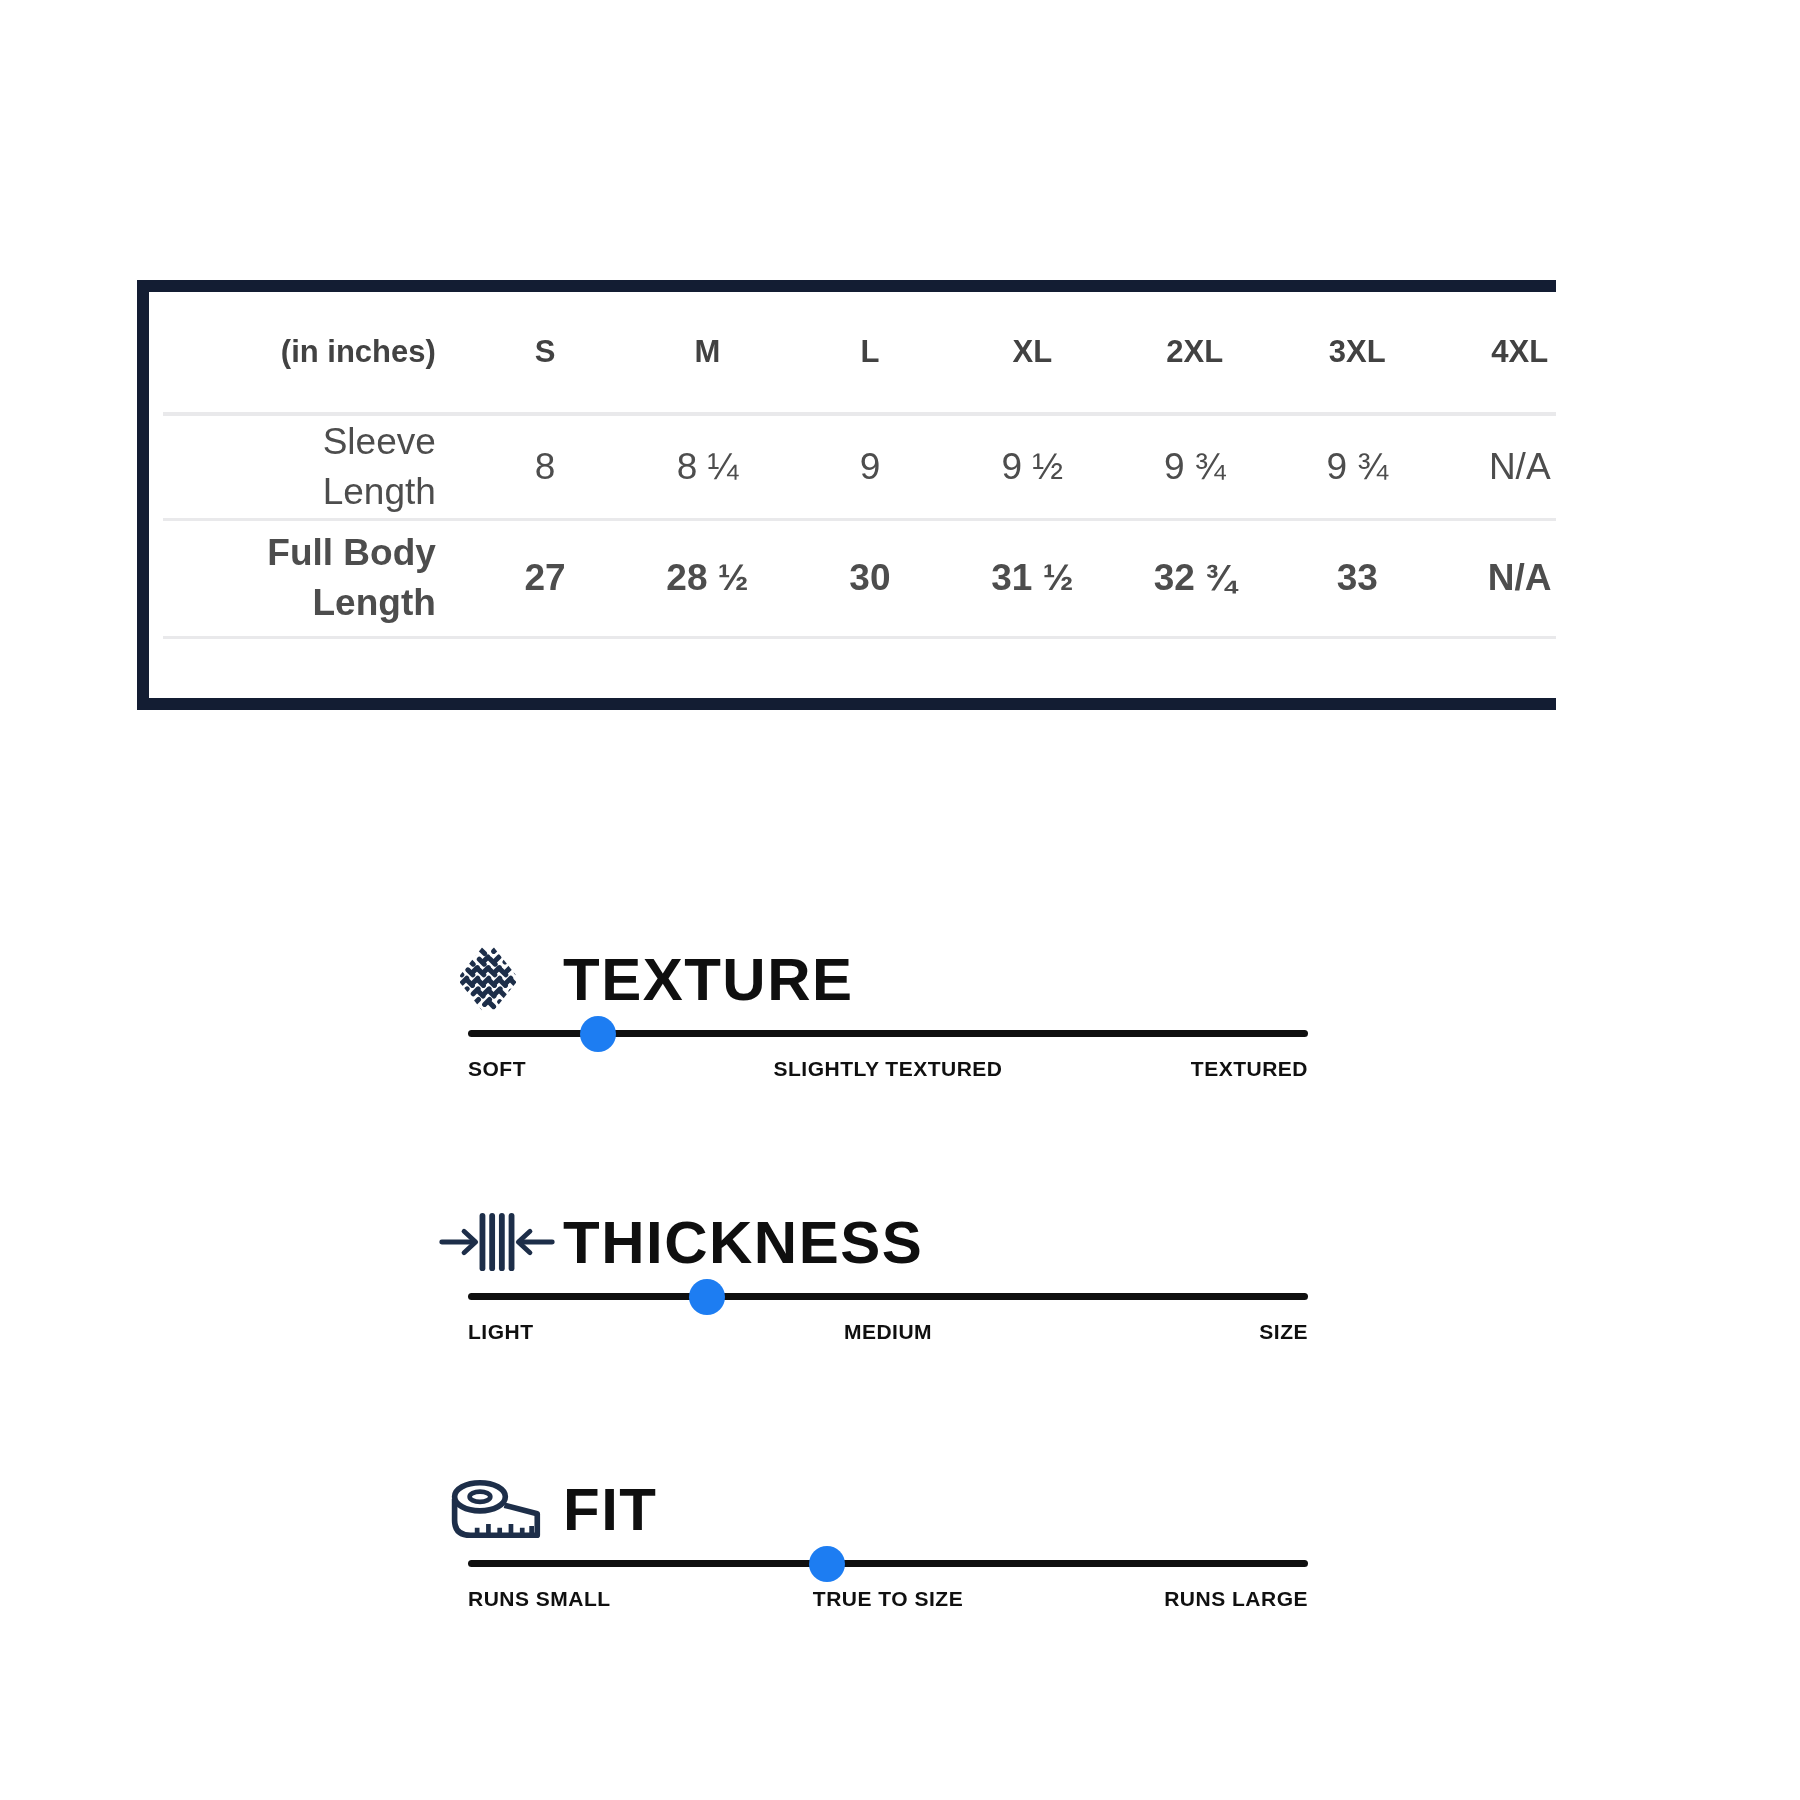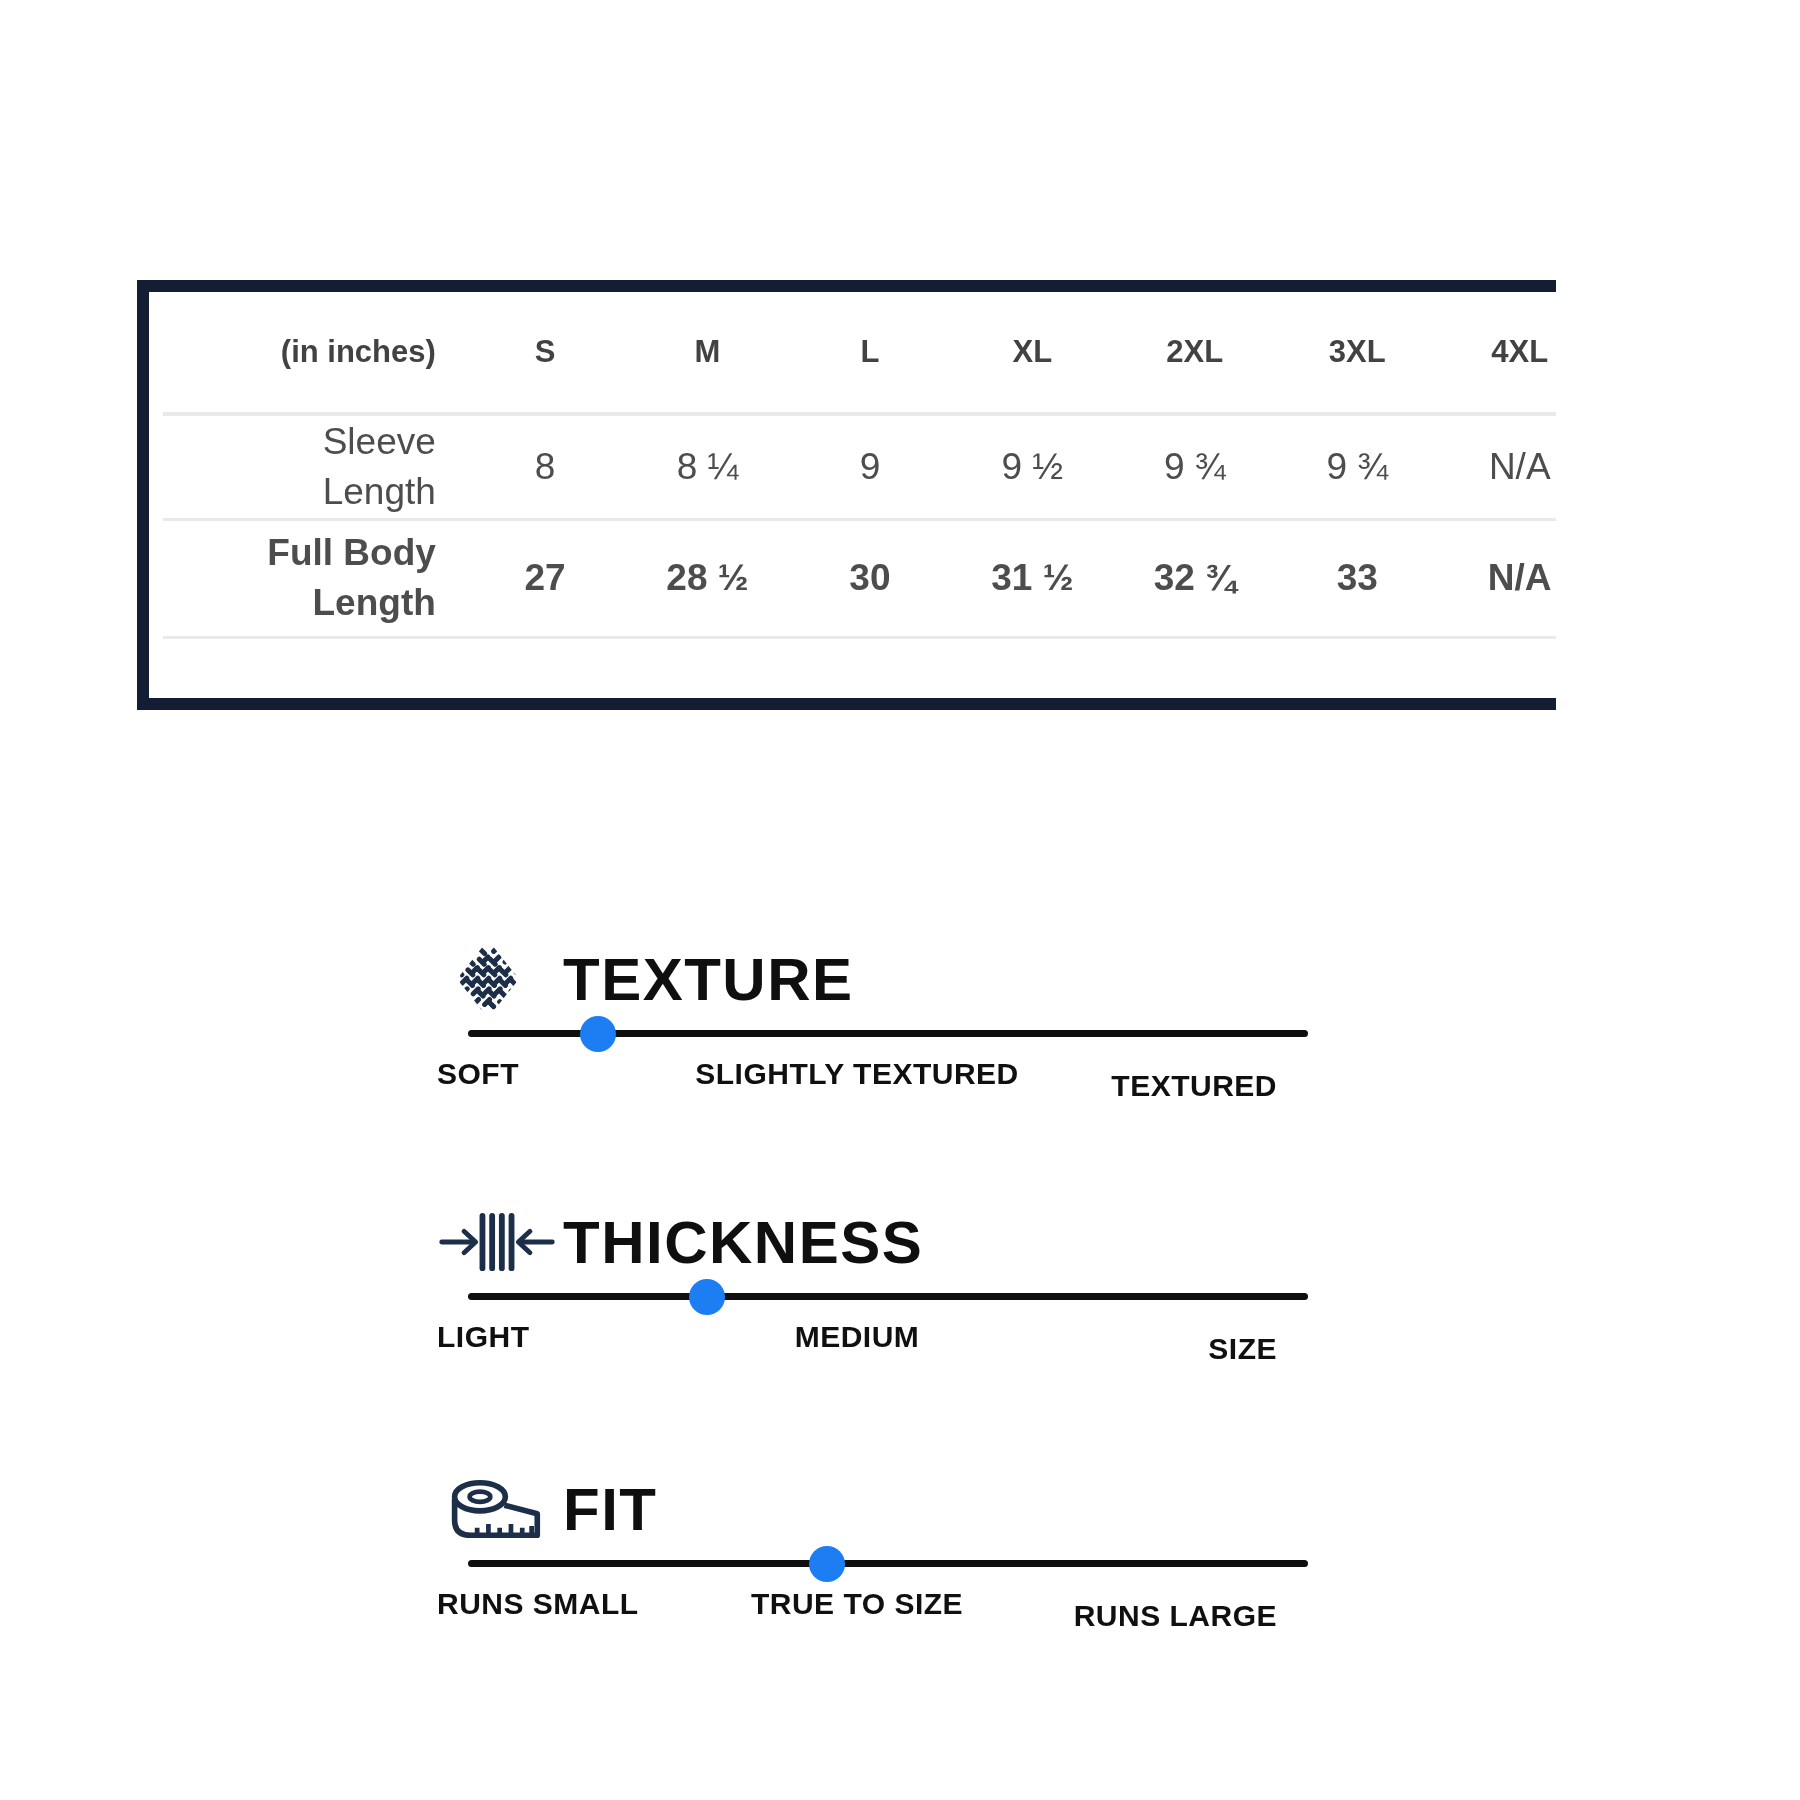--- a/index.html
+++ b/index.html
@@ -25,25 +25,25 @@
 
   
   .attr{position:absolute;left:437px;width:874px;}
   .attr-head{display:flex;align-items:center;height:74px;}
   .attr-icon{width:126px;display:flex;align-items:center;flex:0 0 126px;}
   .attr-title{margin:0;font-size:60px;font-weight:bold;color:#0f0f0f;letter-spacing:1.5px;}
   .track{position:relative;margin-left:31px;margin-top:14px;width:840px;height:7px;
          background:var(--track-black,#0f0f0f);border-radius:4px;}
   .dot{position:absolute;top:50%;width:36px;height:36px;border-radius:50%;
        background:var(--accent-blue,#1d7df2);transform:translate(-18px,-18px);}
-  .scale-labels{position:relative;margin-top:20px;width:840px;height:34px;
-                font-size:30px;font-weight:bold;color:#101010;letter-spacing:0.5px;}
+  .scale-labels{position:relative;margin-left:31px;margin-top:20px;width:840px;height:34px;
+                font-size:21px;font-weight:bold;color:#101010;letter-spacing:0.5px;}
   .scale-labels .l{position:absolute;left:0;top:0;}
   .scale-labels .c{position:absolute;left:0;right:0;top:0;text-align:center;}
-  .scale-labels .r{position:absolute;right:0;top:12px;}
+  .scale-labels .r{position:absolute;right:0;top:0;}
   .icon-svg{stroke:var(--icon-navy,#1d2e49);fill:none;}
 </style>
 </head>
 <body>
 
 <div class="canvas">
 
   <div class="size-chart">
     <table>
       <colgroup>

